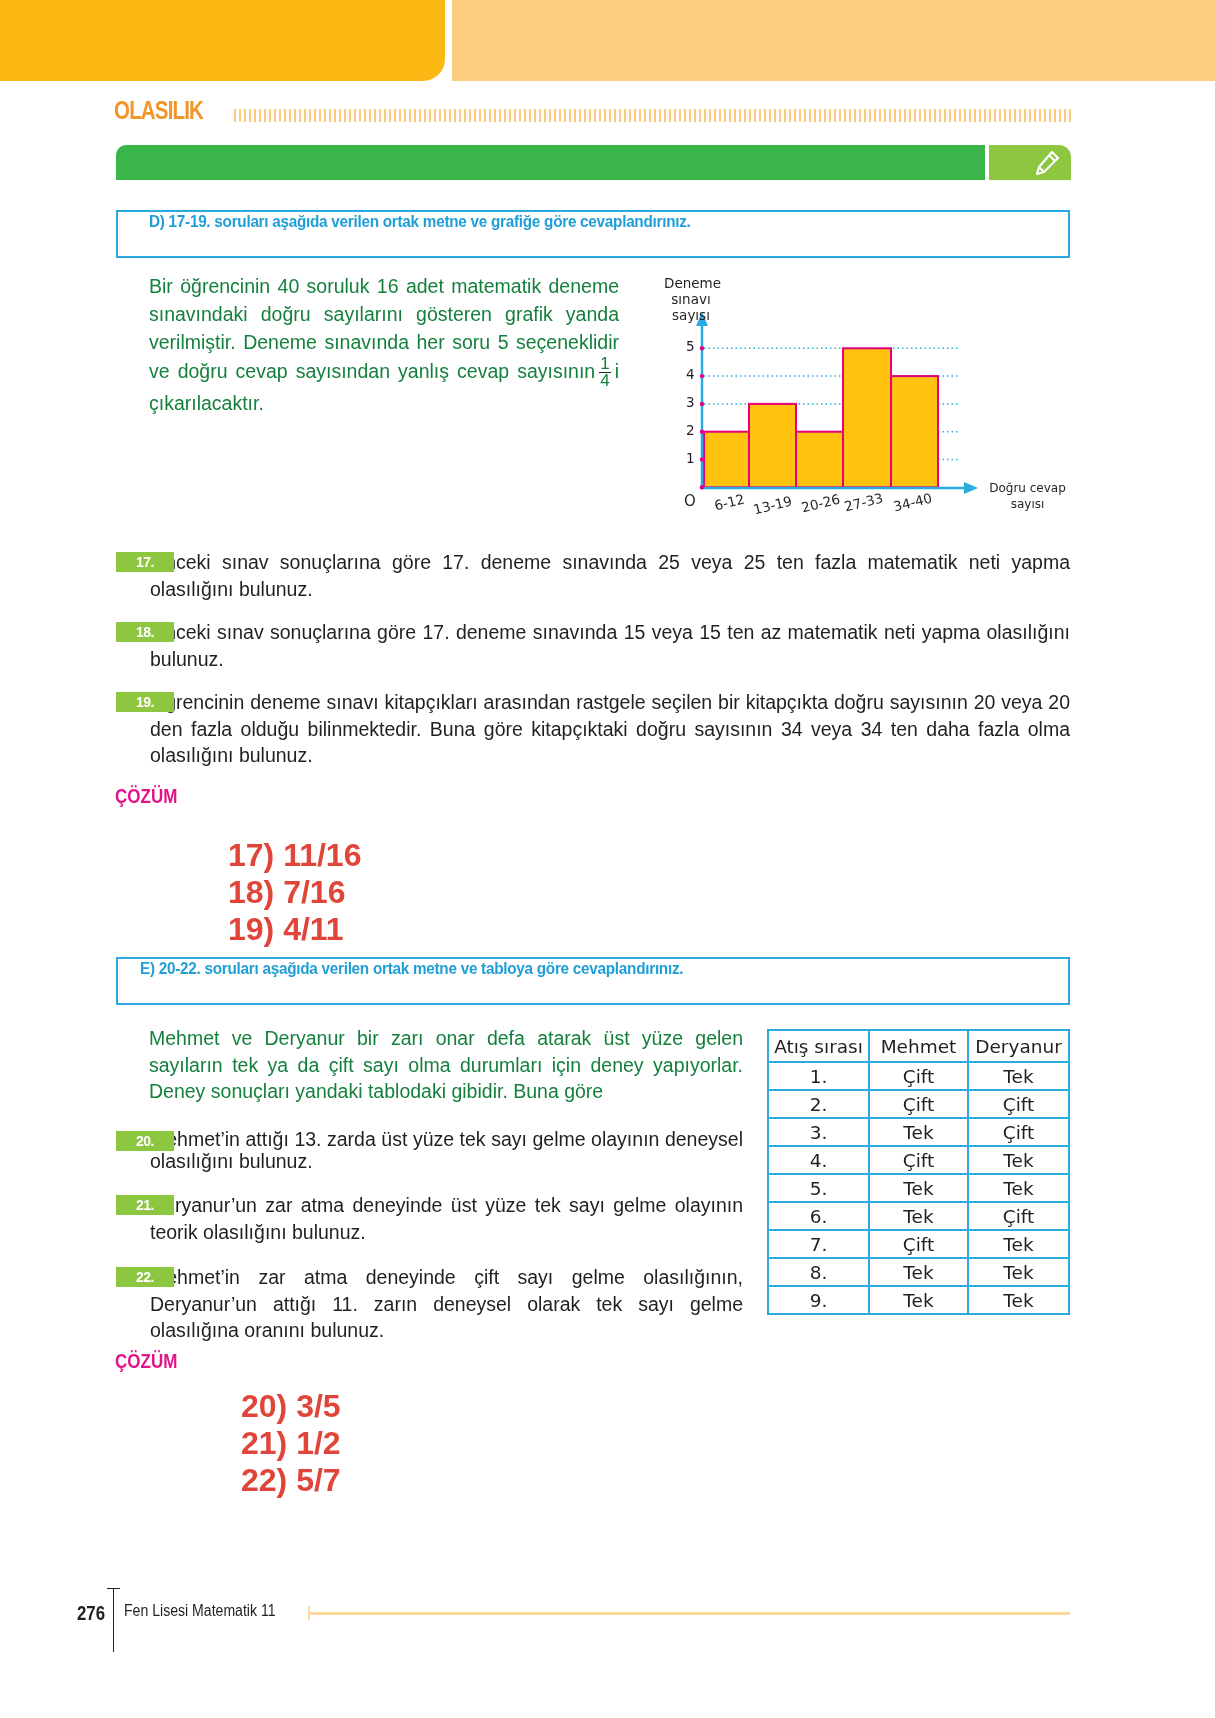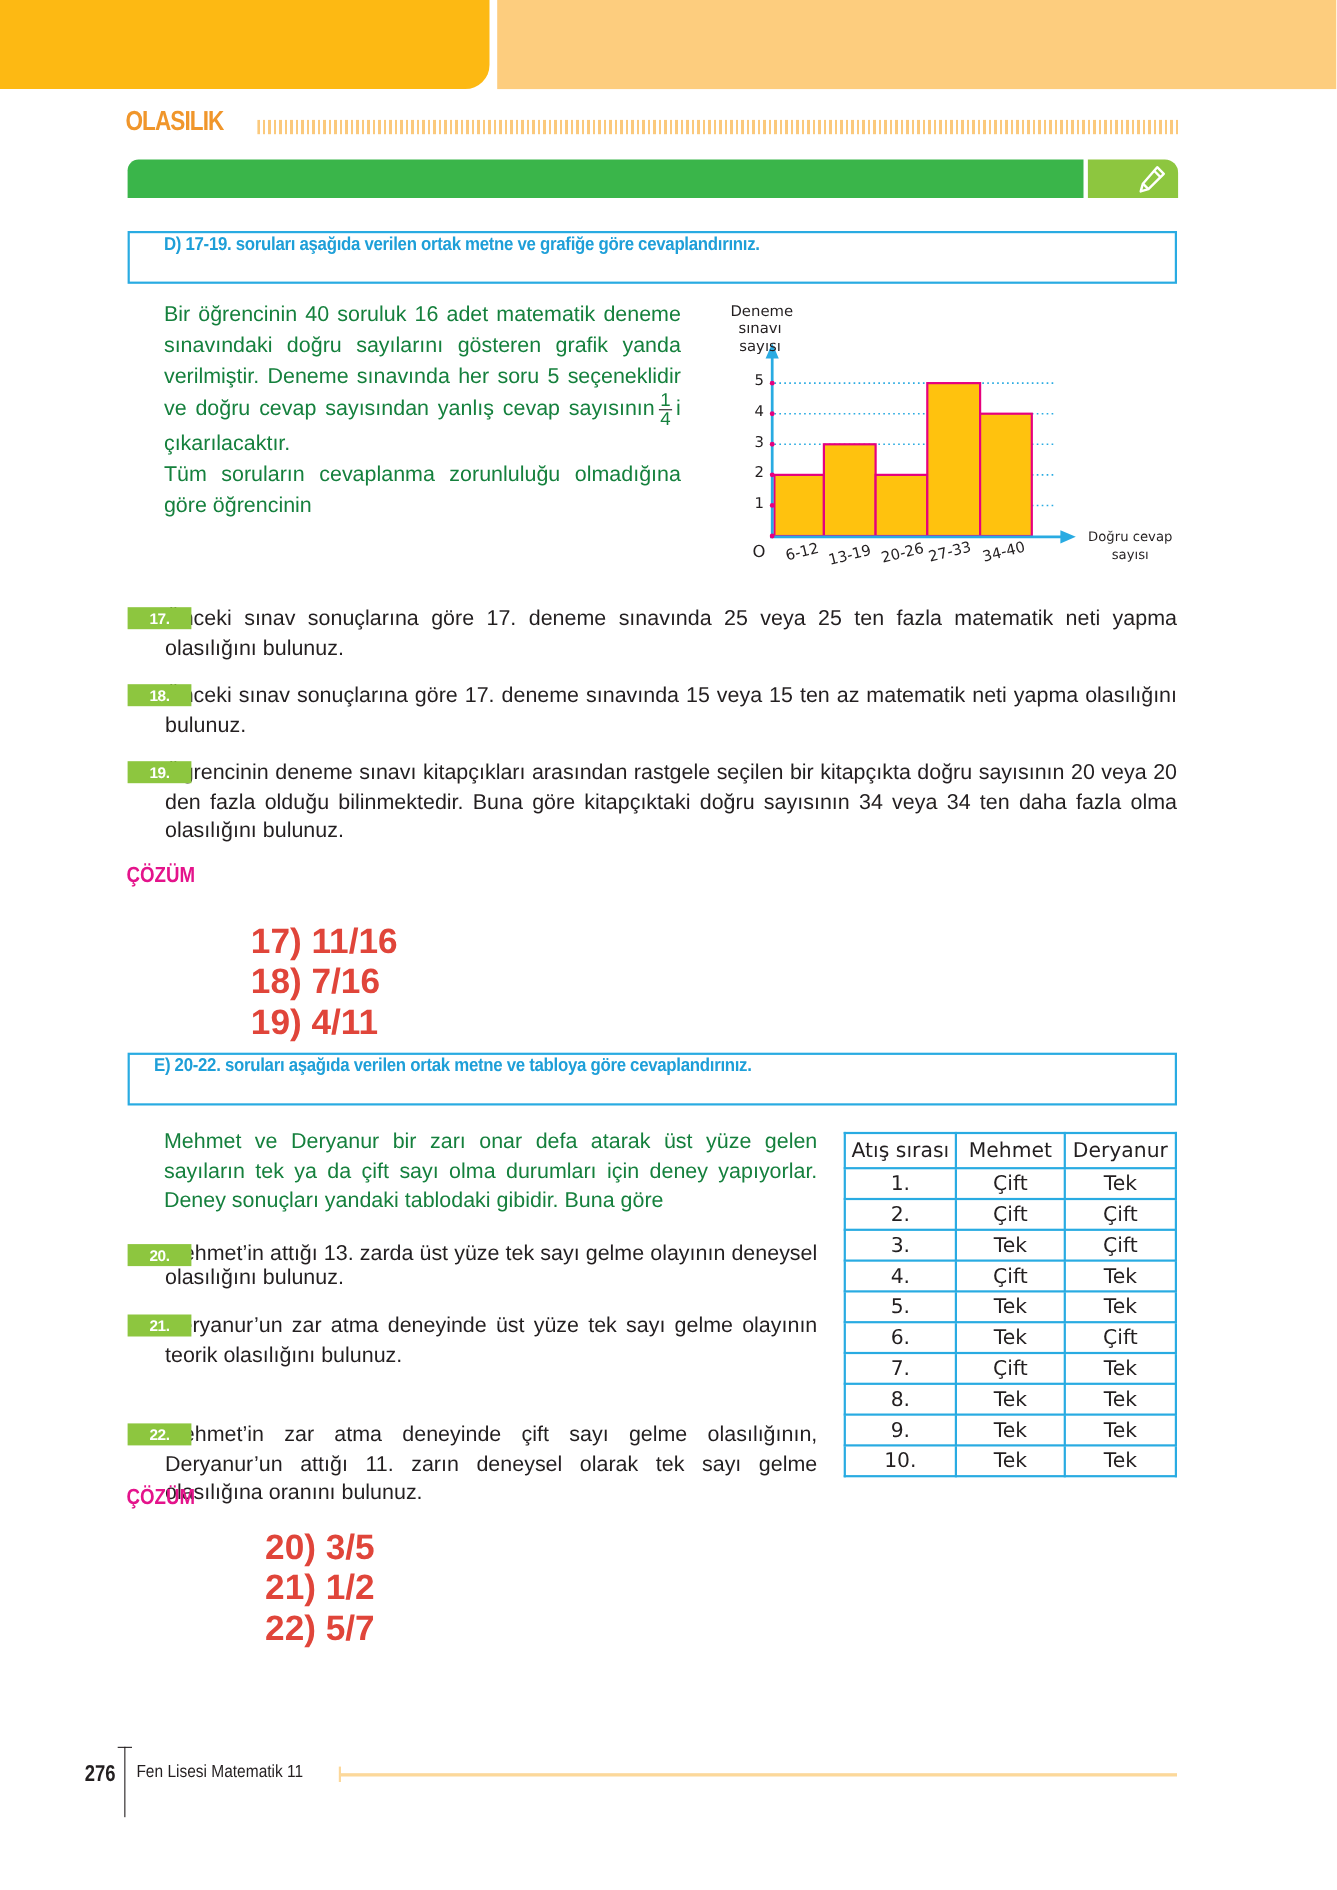--- a/index.html
+++ b/index.html
@@ -92,21 +92,20 @@
     </g>
   </svg>
 </div>
 
 <div class="abs instr" style="top:210px;">
   <span>D) 17-19. soruları aşağıda verilen ortak metne ve grafiğe göre cevaplandırınız.</span>
 </div>
 
 <div class="abs para" style="left:149px; top:272px; width:470px;">
   <p><span>Bir öğrencinin 40 soruluk 16 adet matematik deneme sınavındaki doğru sayılarını gösteren grafik yanda verilmiştir. Deneme sınavında her soru 5 seçeneklidir ve doğru cevap sayısından yanlış cevap sayısının</span><span class="frac"><span class="num">1</span><span class="den">4</span></span><span>i çıkarılacaktır.</span></p>
-  <p>Tüm soruların cevaplanma zorunluluğu olmadığına göre öğrencinin</p>
 </div>
 
 <div class="abs" style="left:640px; top:270px; width:440px; height:250px;">
   <svg width="440" height="250" viewBox="640 270 440 250">
 
     <g stroke="#29abe2" stroke-width="1.5" stroke-dasharray="1.5 3">
       <line x1="704" y1="459.5" x2="958" y2="459.5"></line>
       <line x1="704" y1="431.7" x2="958" y2="431.7"></line>
       <line x1="704" y1="403.9" x2="958" y2="403.9"></line>
       <line x1="704" y1="376.1" x2="958" y2="376.1"></line>
@@ -190,21 +189,21 @@
 <div class="abs para" style="left:149px; top:1025px; width:594px; line-height:26.5px;">Mehmet ve Deryanur bir zarı onar defa atarak üst yüze gelen sayıların tek ya da çift sayı olma durumları için deney yapıyorlar. Deney sonuçları yandaki tablodaki gibidir. Buna göre</div>
 
 <div class="q" style="top:1128px; width:627px; line-height:22px;">
   <span class="badge">20.</span>
   <span class="qtext">Mehmet’in attığı 13. zarda üst yüze tek sayı gelme olayının deneysel olasılığını bulunuz.</span>
 </div>
 <div class="q" style="top:1192px; width:627px;">
   <span class="badge">21.</span>
   <span class="qtext">Deryanur’un zar atma deneyinde üst yüze tek sayı gelme olayının teorik olasılığını bulunuz.</span>
 </div>
-<div class="q" style="top:1264px; width:627px;margin-top:27px;">
+<div class="q" style="top:1264px; width:627px;">
   <span class="badge">22.</span>
   <span class="qtext">Mehmet’in zar atma deneyinde çift sayı gelme olasılığının, Deryanur’un attığı 11. zarın deneysel olarak tek sayı gelme olasılığına oranını bulunuz.</span>
 </div>
 
 <div class="abs cozum" style="left:115px; top:1350px;">ÇÖZÜM</div>
 <div class="abs answers" style="left:241px; top:1388px;">
   <div>20) 3/5</div>
   <div>21) 1/2</div>
   <div>22) 5/7</div>
 </div>
@@ -261,25 +260,20 @@
     <tr>
         <td>8.</td>
         <td>Tek</td>
         <td>Tek</td>
       </tr>
     <tr>
         <td>9.</td>
         <td>Tek</td>
         <td>Tek</td>
       </tr>
-    <tr>
-        <td>10.</td>
-        <td>Tek</td>
-        <td>Tek</td>
-      </tr>
   </tbody>
 </table>
 
 <div class="abs footer-tick"></div>
 <div class="abs footer-vline"></div>
 <div class="abs page-num">276</div>
 <div class="abs book-title">Fen Lisesi Matematik 11</div>
 <div class="abs footer-rule-cap"></div>
 <div class="abs footer-rule"></div>
 

